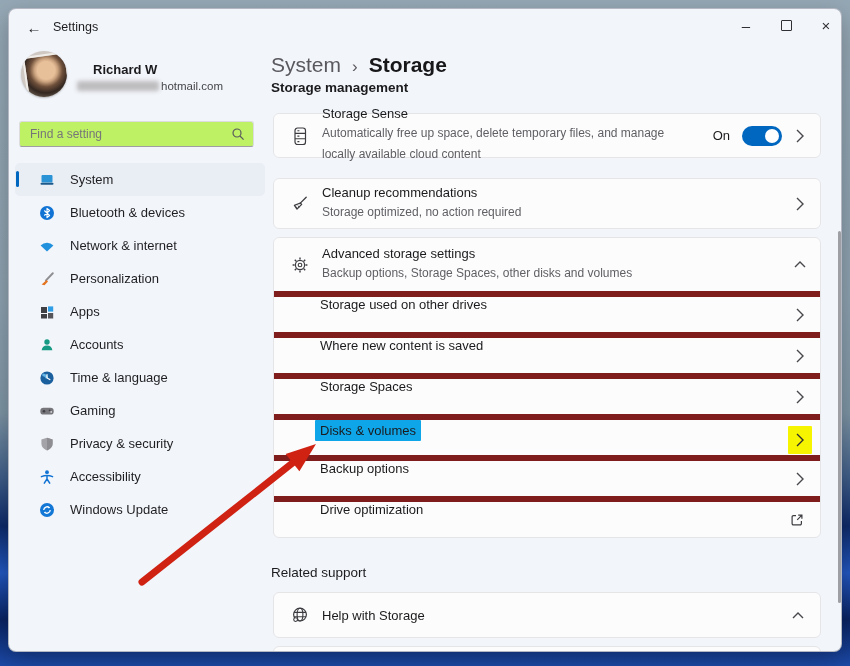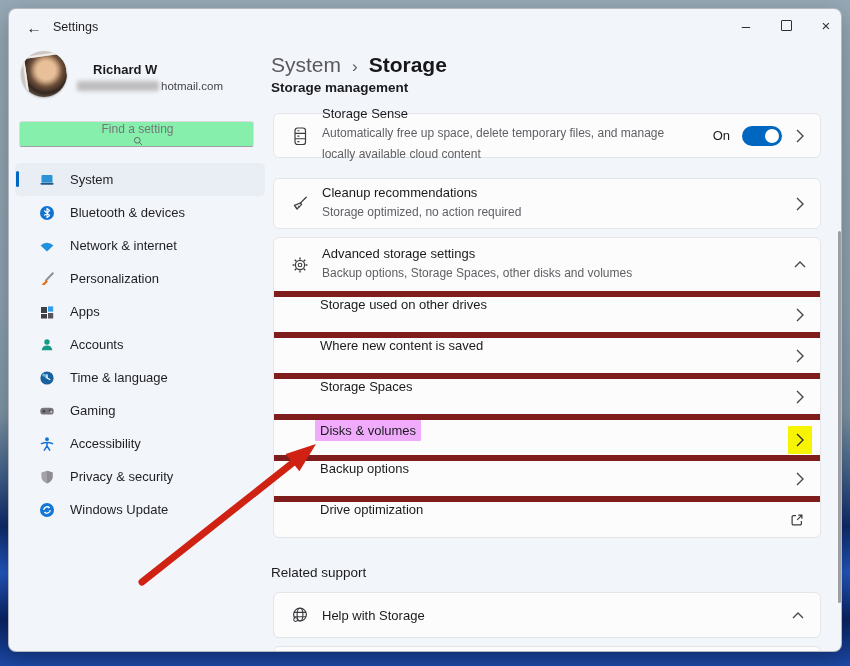--- a/index.html
+++ b/index.html
@@ -25,23 +25,23 @@
     background:#cfc8c2;box-shadow:0 1px 2px rgba(0,0,0,.25);}
   .avatar .photo{position:absolute;left:4px;top:3px;width:40px;height:42px;transform:rotate(-8deg);
     background:
       radial-gradient(circle at 50% 34%, #e7c09a 0 26%, #caa27e 34%, #6e4f3a 48%, #332721 66%, #55493f 78%, #8b8078 100%);
     border:2px solid #f0ede9;border-radius:3px;}
   .uname{left:84px;top:53px;font-size:13px;font-weight:700;color:#1b1b1d;}
   .uemail{left:68px;top:71px;height:12px;display:flex;align-items:center;font-size:11.5px;color:#454549;}
   .blurbox{display:inline-block;width:82px;height:10px;background:#bdbcbe;border-radius:2px;
     filter:blur(2px);margin-right:2px;}
   
-  .search{left:10px;top:112px;width:235px;height:26px;background:#86efac;
+  .search{left:10px;top:112px;width:235px;height:26px;background:#bef264;
     border:1px solid #dcdcdf;border-bottom:1px solid #9e9ea3;border-radius:3px;
-    display:flex;align-items:center;box-sizing:border-box;padding:0 8px 0 10px;flex-direction:column;}
+    display:flex;align-items:center;box-sizing:border-box;padding:0 8px 0 10px;}
   .search .ph{flex:1;font-size:12px;color:#767679;}
   
   .nav{left:6px;top:154px;width:250px;}
   .navitem{position:relative;height:33px;display:flex;align-items:center;
     padding-left:24px;border-radius:5px;box-sizing:border-box;}
   .navitem .lbl{font-size:13px;color:#1f1f22;margin-left:15px;}
   .navitem.sel{background:#e9edf4;}
   .navitem.sel .bar{position:absolute;left:1px;top:8px;width:3px;height:16px;
     border-radius:2px;background:#0067c0;}
   .nicon{width:16px;height:16px;flex:0 0 16px;}
@@ -57,21 +57,21 @@
     border:1px solid #e5e5e8;border-radius:6px;box-sizing:border-box;}
   .rowflex{display:flex;align-items:center;}
   .t{font-size:13px;color:#1b1b1d;}
   .d{font-size:12px;color:#5f5f64;line-height:21px;margin-top:2px;max-width:445px;}
   .micon{width:20px;height:20px;flex:0 0 20px;margin:0 12px 0 16px;}
   .chev{flex:0 0 8px;}
   .sub{height:41px;border-top:6px solid #7f1d1d;display:flex;align-items:flex-start;
     padding-left:46px;box-sizing:border-box;position:relative;}
   .sub .lbl{font-size:13px;color:#1b1b1d;}
   .sub .right{position:absolute;right:16px;top:50%;transform:translateY(-50%);display:flex;align-items:center;}
-  .hl-label{background:#f0abfc;padding:3px 5px;margin-left:-5px;border-radius:1px;}
+  .hl-label{background:#0ea5e9;padding:3px 5px;margin-left:-5px;border-radius:1px;}
   .hl-chev{position:absolute;right:8px;top:6px;width:24px;height:28px;background:#f7f400;
     display:flex;align-items:center;justify-content:center;border-radius:1px;}
   .toggle{width:40px;height:20px;border-radius:10px;background:#0067c0;position:relative;}
   .toggle .knob{position:absolute;right:3px;top:3px;width:14px;height:14px;border-radius:50%;background:#fff;}
   .onlbl{font-size:13px;color:#1b1b1d;margin-right:12px;margin-left:36px;}
   
   .sbar{left:829px;top:222px;width:3px;height:372px;background:#8f8f94;border-radius:2px;opacity:.85;}
   
   #overlay{position:absolute;left:0;top:0;width:850px;height:666px;pointer-events:none;z-index:50;}
 </style>
@@ -168,32 +168,32 @@
       <svg class="nicon" viewBox="0 0 16 16">
           <rect x="1.3" y="4.8" width="13.4" height="6.8" rx="3.2" fill="#77777b"></rect>
           <circle cx="5" cy="8.2" r="1.3" fill="#3f3f44"></circle>
           <circle cx="10.6" cy="7.3" r="0.9" fill="#3f3f44"></circle>
           <circle cx="12.2" cy="8.9" r="0.9" fill="#d7d7da"></circle>
         </svg>
       <span class="lbl">Gaming</span>
     </div>
     <div class="navitem">
       <svg class="nicon" viewBox="0 0 16 16">
+          <path d="M8 1.8 L13.6 3.6 V7.8 C13.6 11 11.3 13.2 8 14.5 C4.7 13.2 2.4 11 2.4 7.8 V3.6 Z" fill="#a3a3a8"></path>
+          <path d="M8 1.8 L13.6 3.6 V7.8 C13.6 11 11.3 13.2 8 14.5 Z" fill="#8d8d92"></path>
+        </svg>
+      <span class="lbl">Privacy &amp; security</span>
+    </div>
+    <div class="navitem">
+      <svg class="nicon" viewBox="0 0 16 16">
           <circle cx="8" cy="3.2" r="1.9" fill="#1173d4"></circle>
           <path d="M2.4 7.6 Q8 5.4 13.6 7.6" fill="none" stroke="#1173d4" stroke-width="1.5" stroke-linecap="round"></path>
           <path d="M8 6.8 V10 M8 10 L5.3 14.2 M8 10 L10.7 14.2" fill="none" stroke="#1173d4" stroke-width="1.5" stroke-linecap="round"></path>
         </svg>
       <span class="lbl">Accessibility</span>
-    </div>
-    <div class="navitem">
-      <svg class="nicon" viewBox="0 0 16 16">
-          <path d="M8 1.8 L13.6 3.6 V7.8 C13.6 11 11.3 13.2 8 14.5 C4.7 13.2 2.4 11 2.4 7.8 V3.6 Z" fill="#a3a3a8"></path>
-          <path d="M8 1.8 L13.6 3.6 V7.8 C13.6 11 11.3 13.2 8 14.5 Z" fill="#8d8d92"></path>
-        </svg>
-      <span class="lbl">Privacy &amp; security</span>
     </div>
     <div class="navitem">
       <svg class="nicon" viewBox="0 0 16 16">
           <circle cx="8" cy="8" r="7" fill="#1377d6"></circle>
           <path d="M4.8 8 a3.2 3.2 0 0 1 5.6-2.1" fill="none" stroke="#fff" stroke-width="1.3"></path>
           <path d="M11.2 8 a3.2 3.2 0 0 1 -5.6 2.1" fill="none" stroke="#fff" stroke-width="1.3"></path>
           <path d="M10 4.4 l1 1.6 -1.9 .2 z" fill="#fff"></path>
           <path d="M6 11.6 l-1-1.6 1.9-.2 z" fill="#fff"></path>
         </svg>
       <span class="lbl">Windows Update</span>

